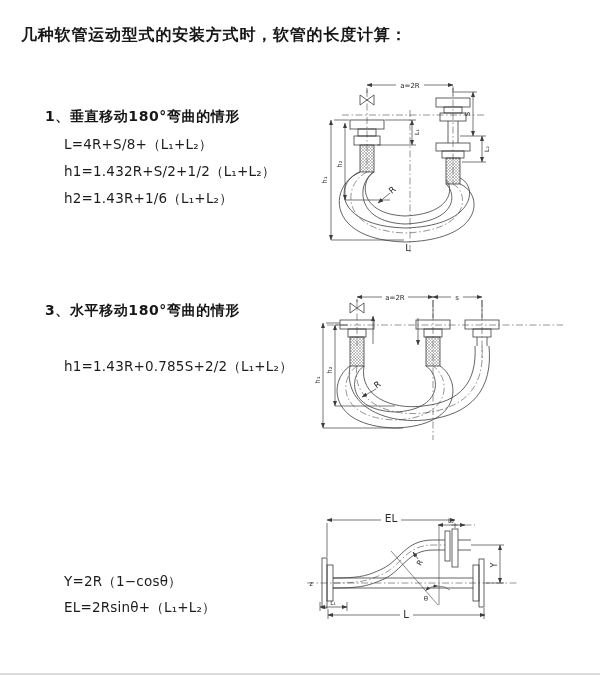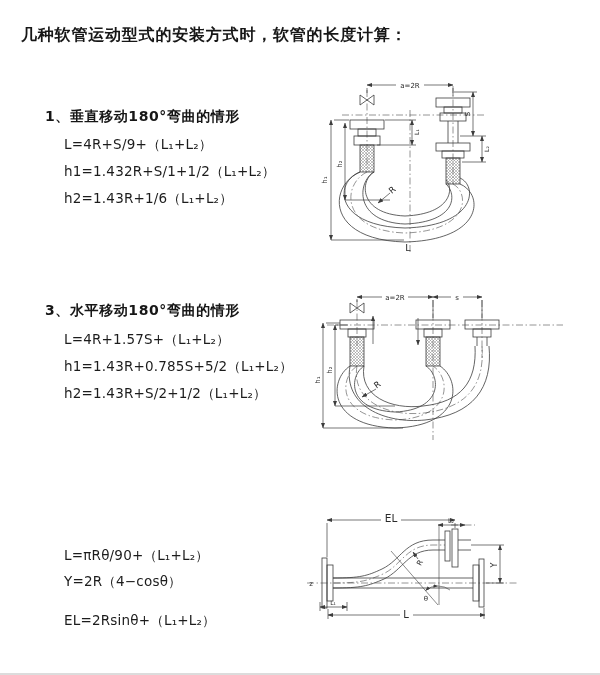--- a/index.html
+++ b/index.html
@@ -14,32 +14,29 @@
   .bottom-edge{position:absolute;left:0;right:0;bottom:0;height:2px;background:#dcdcdc;}
 </style>
 </head>
 <body>
 
 <div class="page">
 
   <div class="title">几种软管运动型式的安装方式时，软管的长度计算：</div>
 
   <div class="sec-heading" style="left:45px;top:108px">1、垂直移动180°弯曲的情形</div>
-  <div class="formula" style="left:64px;top:136px">L=4R+S/9+（L₁+L₂）</div>
-  <div class="formula" style="left:64px;top:163px">h1=1.432R+S/1+1/2（L₁+L₂）</div>
+  <div class="formula" style="left:64px;top:136px">L=4R+S/8+（L₁+L₂）</div>
+  <div class="formula" style="left:64px;top:163px">h1=1.432R+S/2+1/2（L₁+L₂）</div>
   <div class="formula" style="left:64px;top:190px">h2=1.43R+1/6（L₁+L₂）</div>
 
   <div class="sec-heading" style="left:45px;top:302px">3、水平移动180°弯曲的情形</div>
-  <div class="formula" style="left:64px;top:331px">L=4R+1.57S+（L₁+L₂）</div>
-  <div class="formula" style="left:64px;top:358px">h1=1.43R+0.785S+5/2（L₁+L₂）</div>
-  <div class="formula" style="left:64px;top:385px">h2=1.43R+S/2+1/2（L₁+L₂）</div>
-
-  <div class="formula" style="left:64px;top:547px">L=πRθ/90+（L₁+L₂）</div>
-  <div class="formula" style="left:64px;top:573px">Y=2R（4−cosθ）</div>
-  <div class="formula" style="left:64px;top:612px">EL=2Rsinθ+（L₁+L₂）</div>
+  <div class="formula" style="left:64px;top:358px">h1=1.43R+0.785S+2/2（L₁+L₂）</div>
+
+  <div class="formula" style="left:64px;top:573px">Y=2R（1−cosθ）</div>
+  <div class="formula" style="left:64px;top:599px">EL=2Rsinθ+（L₁+L₂）</div>
 
   <svg class="diag" style="left:312px;top:72px" width="180" height="185" viewBox="0 0 180 185">
     <defs>
       <marker id="ar1" viewBox="0 0 8 6" refX="7.5" refY="3" markerWidth="8" markerHeight="6" orient="auto-start-reverse">
         <path d="M0,0L8,3L0,6Z" fill="#3c3c3c"></path>
       </marker>
       <pattern id="hb1" width="3" height="3" patternUnits="userSpaceOnUse">
         <path d="M0,3L3,0M0,0L3,3" stroke="#7a7a7a" stroke-width="0.45"></path>
       </pattern>
     </defs>

